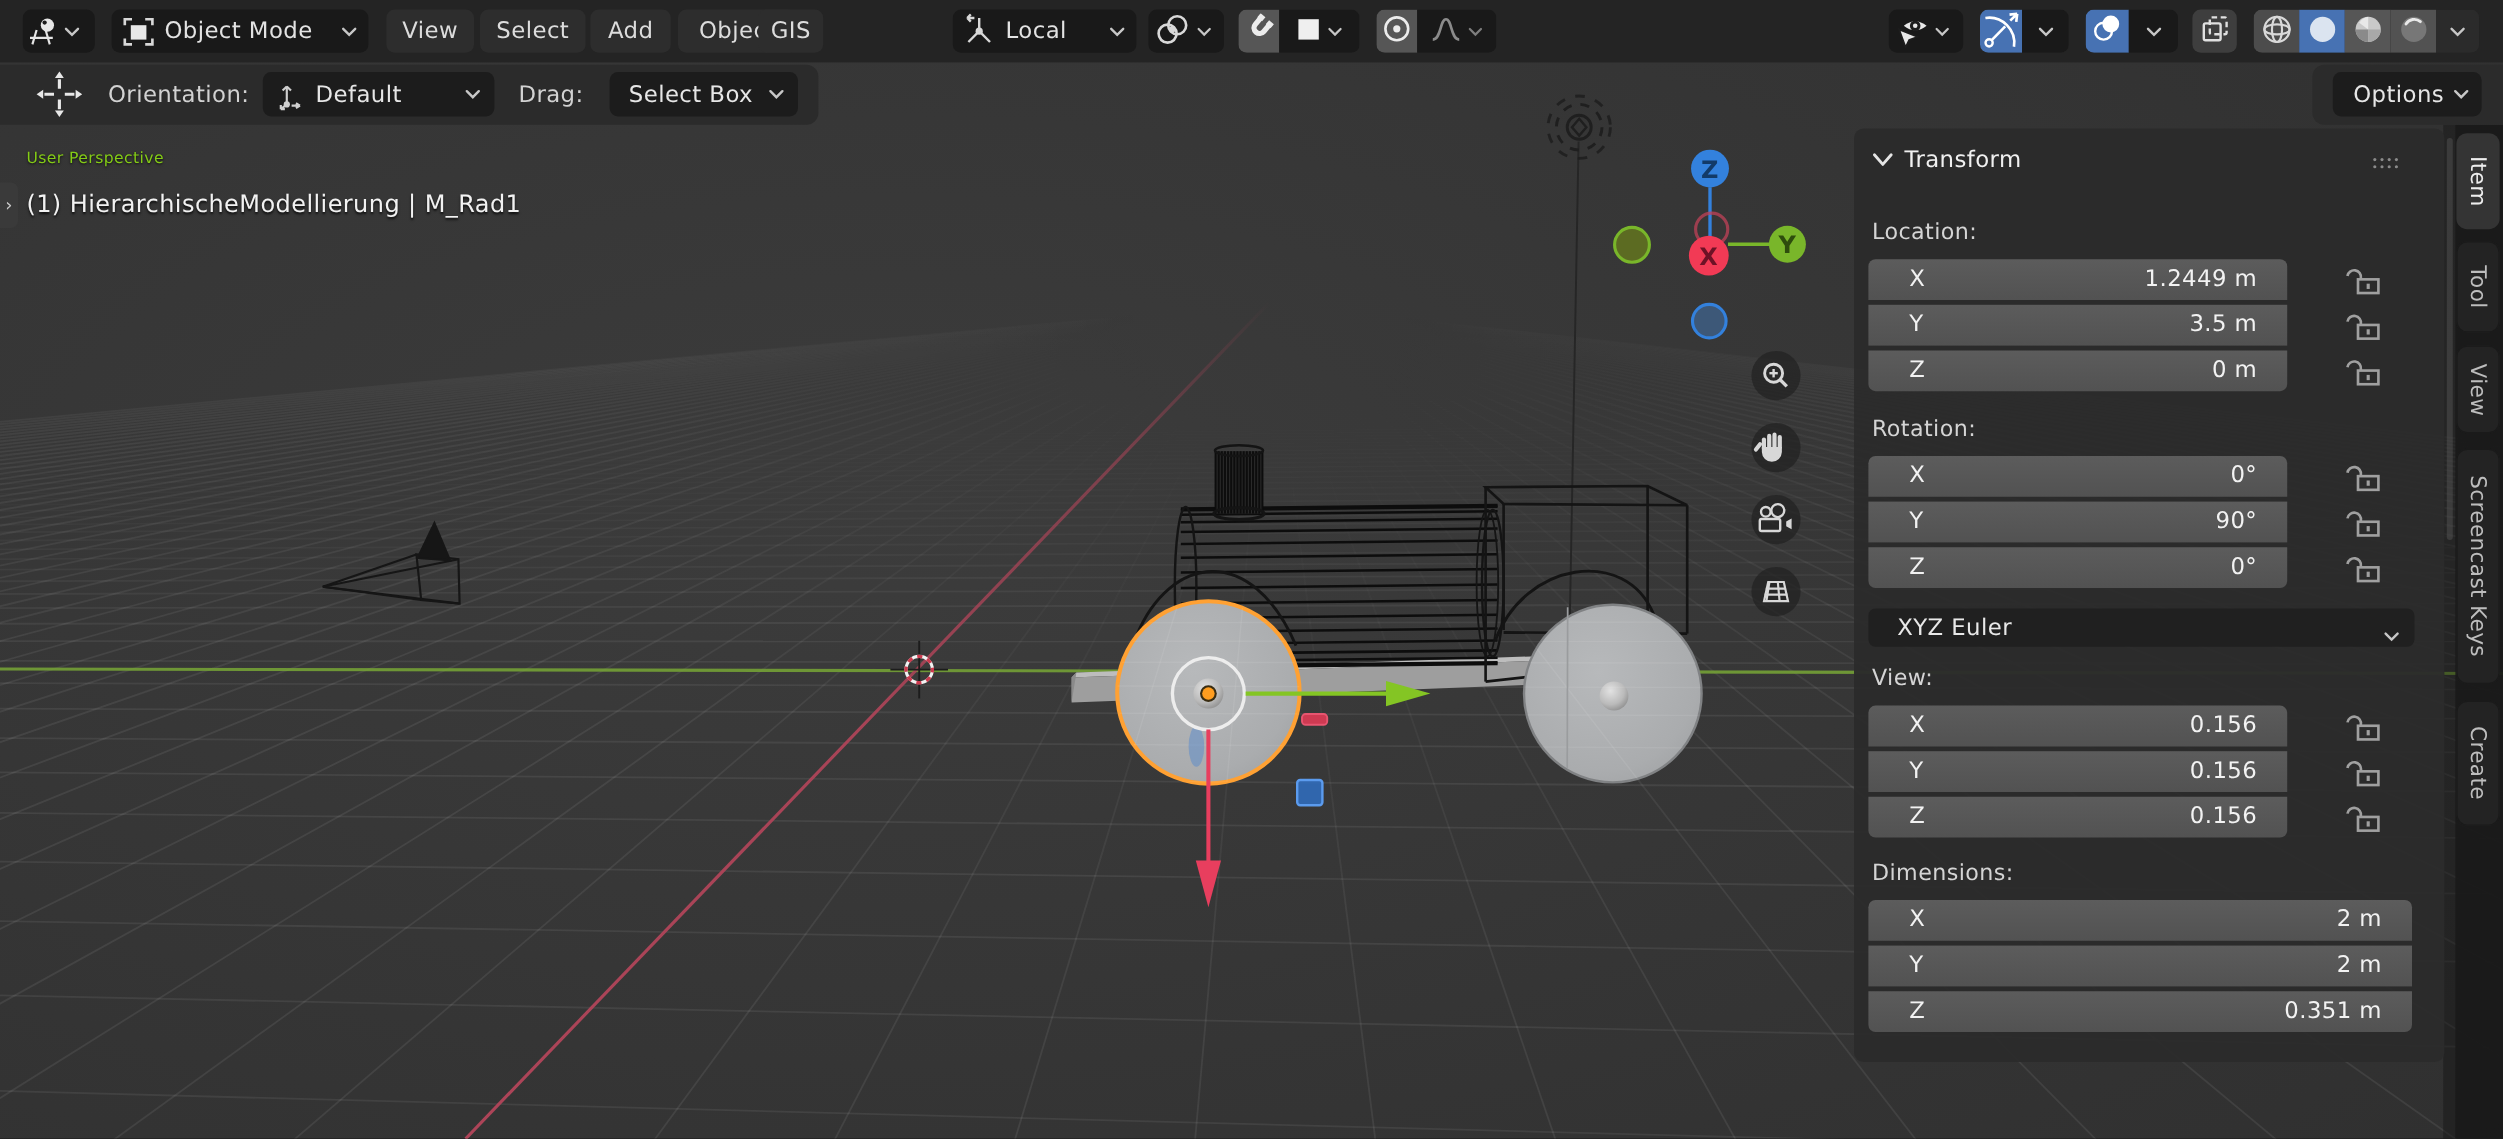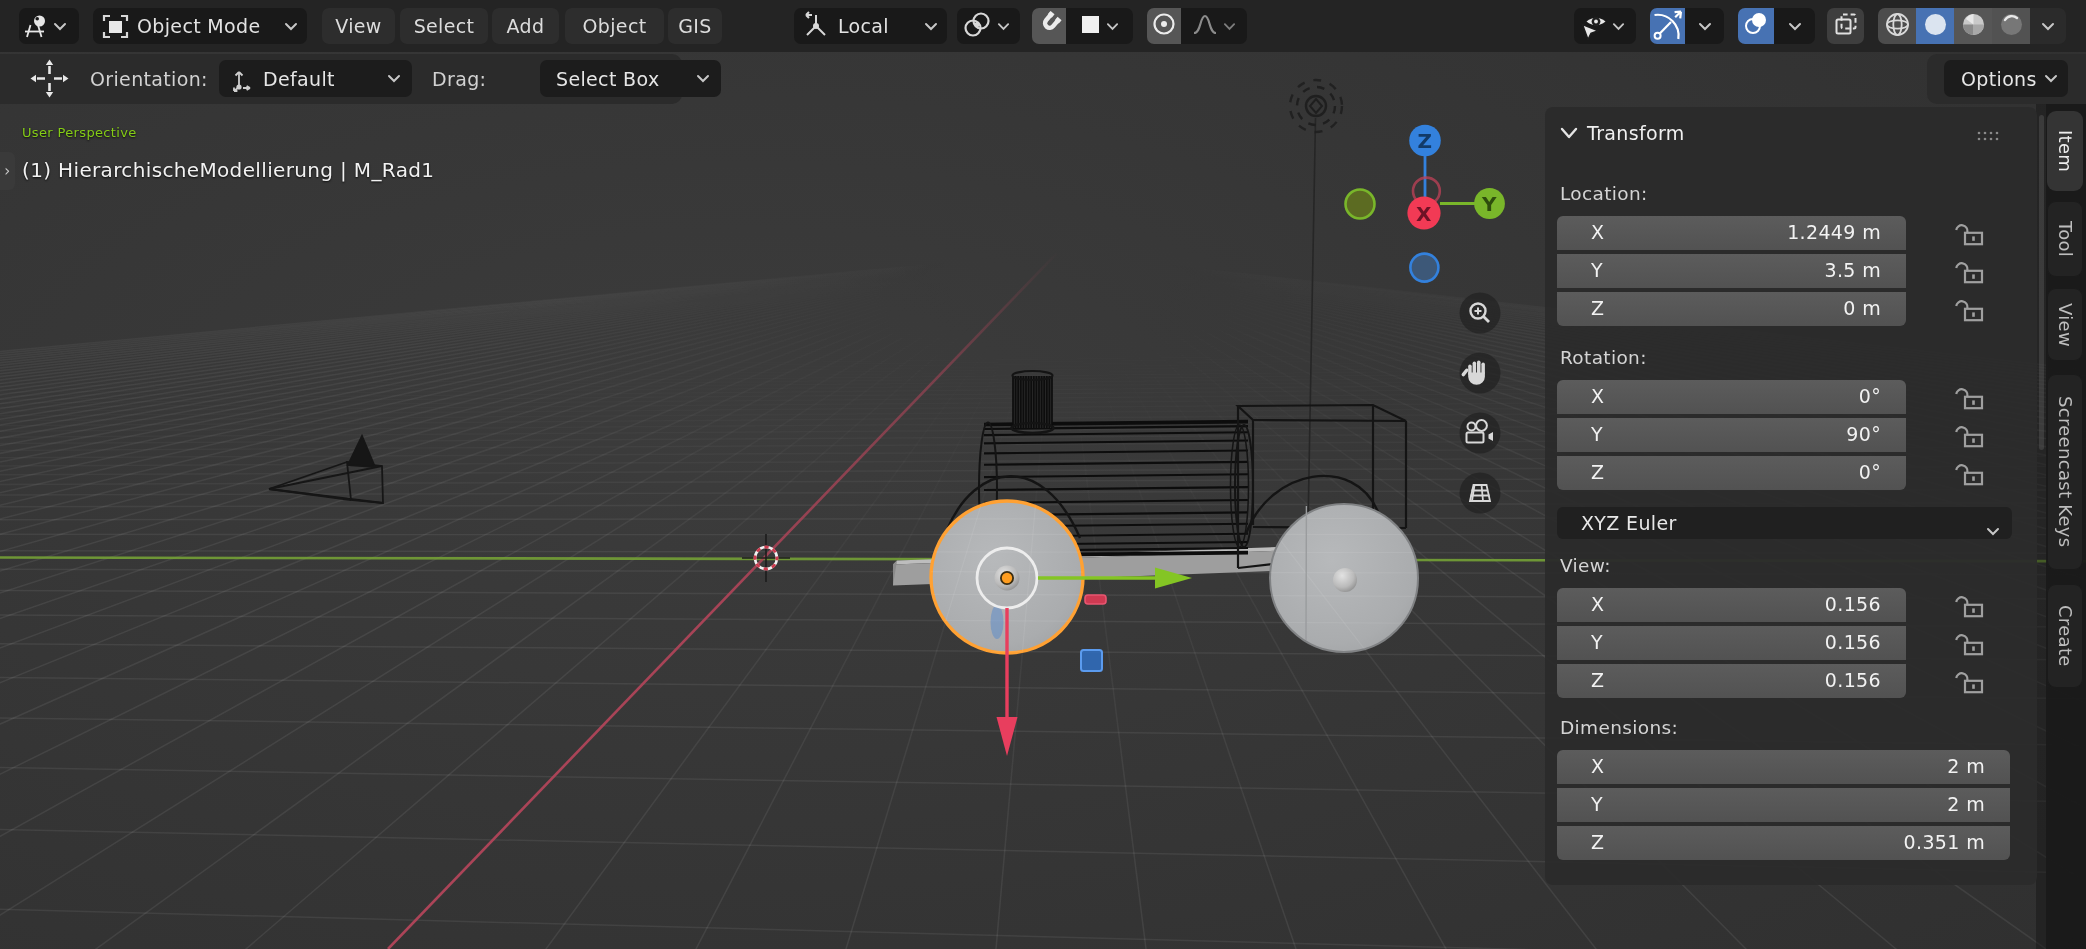--- a/index.html
+++ b/index.html
@@ -100,21 +100,21 @@
           <path d="M2 2 L7 7 L12 2" stroke="#c7c7c7" stroke-width="2" fill="none" stroke-linecap="round"></path>
         </svg>
     </span>
   </div>
 
   <div id="menubar">
       <div class="menu-btn" style="left: 322px; width: 73px;">View</div>
       <div class="menu-btn" style="left: 400px; width: 88px;">Select</div>
       <div class="menu-btn" style="left: 492px; width: 67px;">Add</div>
       <div class="menu-btn" style="left: 565px; width: 99px;">Object</div>
-      <div class="menu-btn" style="left: 668px; width: 54px;">GIS</div>
+      <div class="menu-btn" style="left: 632px; width: 54px;">GIS</div>
     </div>
 
   <div class="hbtn" style="left:794px;width:153px;">
     <span style="width:44px;display:flex;justify-content:center;">
       <svg width="30" height="30" viewBox="0 0 30 30">
         <g stroke="#d8d8d8" stroke-width="2" fill="none">
           <path d="M15,15 L15,4"></path>
             <path d="M15,15 L6,24"></path>
             <path d="M15,15 L24,24"></path>
           <path d="M11,4 h-6 m0,0 l3,-3 m-3,3 l3,3"></path>
@@ -329,21 +329,21 @@
       </svg>
     </span>
     <span>Default</span>
     <span class="chev" style="position:absolute;right:11px;">
       <svg width="14" height="9" viewBox="0 0 14 9">
           <path d="M2 2 L7 7 L12 2" stroke="#c7c7c7" stroke-width="2" fill="none" stroke-linecap="round"></path>
         </svg>
     </span>
   </div>
   <span class="lbl2" style="left:432px;">Drag:</span>
-  <div class="dd2" style="left:508px;width:181px;padding-left:16px;box-sizing:border-box;margin-left:32px;">
+  <div class="dd2" style="left:508px;width:157px;padding-left:16px;box-sizing:border-box;">
     <span>Select Box</span>
     <span class="chev" style="position:absolute;right:11px;">
       <svg width="14" height="9" viewBox="0 0 14 9">
           <path d="M2 2 L7 7 L12 2" stroke="#c7c7c7" stroke-width="2" fill="none" stroke-linecap="round"></path>
         </svg>
     </span>
   </div>
   <div class="dd2" style="left:1944px;width:124px;padding-left:17px;box-sizing:border-box;">
     <span>Options</span>
     <span class="chev" style="position:absolute;right:10px;">

